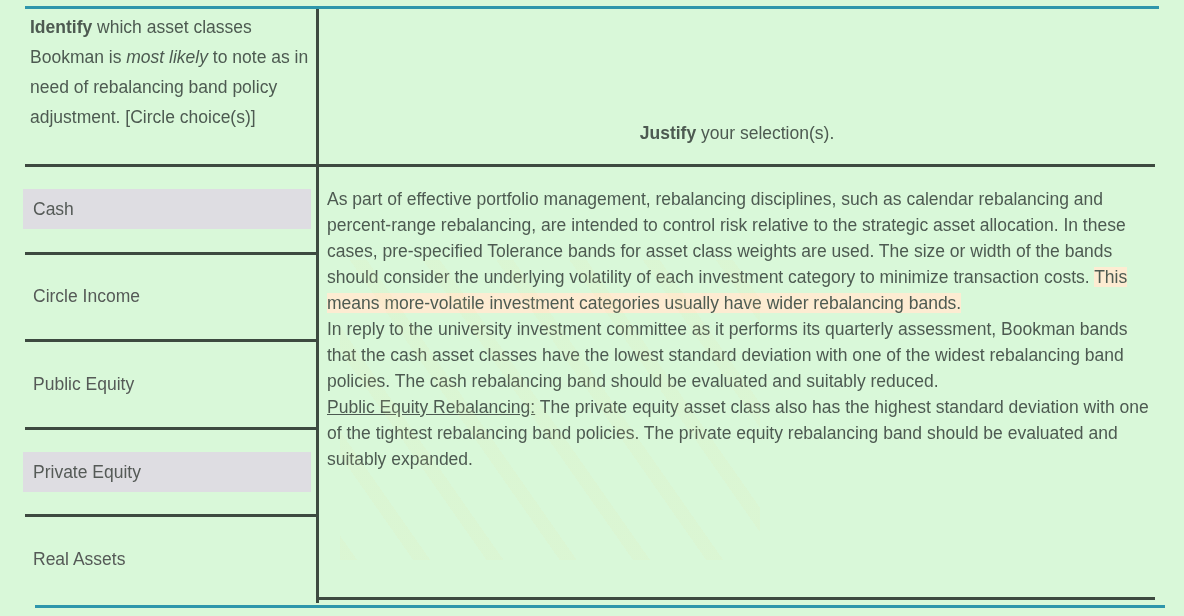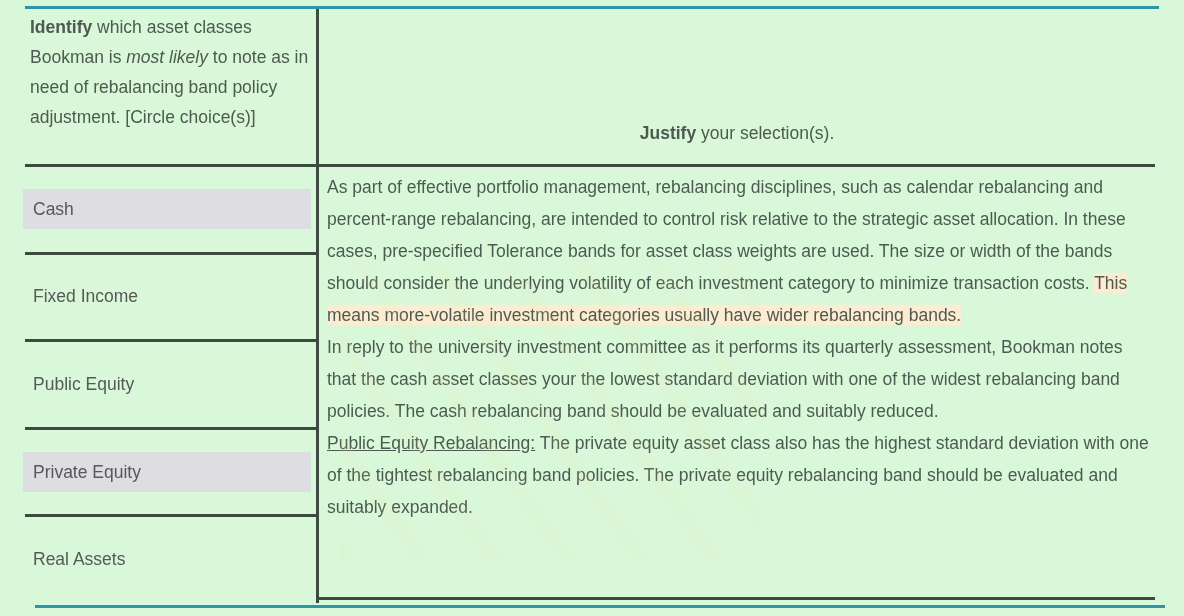--- a/index.html
+++ b/index.html
@@ -57,22 +57,22 @@
     margin-left:-2px;width:288px;box-sizing:border-box;
     padding-left:10px;
     font-size:17.5px;color:var(--label);
   }
   .asset-bar.highlighted{background:var(--graybar);}
 
   .right-body{
     position:absolute;left:319px;top:167px;width:836px;height:433px;
     box-sizing:border-box;
     border-bottom:3px solid var(--dark);
-    padding:4px 6px 0 8px;
-    font-size:17.5px;line-height:32px;
+    padding:19px 6px 0 8px;
+    font-size:17.5px;line-height:26px;
   }
   .hl{background:var(--peach);}
 
   .watermark{
     position:absolute;left:340px;top:260px;width:420px;height:300px;
     background:repeating-linear-gradient(55deg,
       rgba(235,225,160,0.22) 0px, rgba(235,225,160,0.22) 14px,
       rgba(217,248,217,0) 14px, rgba(217,248,217,0) 60px);
     opacity:.45;pointer-events:none;
   }
@@ -96,21 +96,21 @@
   <div class="divider-v"></div>
 
   <div class="left-col">
     <div class="asset-row">
       <div class="asset-bar highlighted">
           <span>Cash</span>
         </div>
     </div>
     <div class="asset-row">
       <div class="asset-bar">
-          <span>Fixed Income</span>
+          <span>Circle Income</span>
         </div>
     </div>
     <div class="asset-row">
       <div class="asset-bar">
           <span>Public Equity</span>
         </div>
     </div>
     <div class="asset-row">
       <div class="asset-bar highlighted">
           <span>Private Equity</span>
@@ -118,21 +118,21 @@
     </div>
     <div class="asset-row">
       <div class="asset-bar">
           <span>Real Assets</span>
         </div>
     </div>
   </div>
 
   <div class="right-body">
     <div><span>As part of effective portfolio management, rebalancing disciplines, such as calendar rebalancing and percent-range rebalancing, are intended to control risk relative to the strategic asset allocation. In these cases, pre-specified Tolerance bands for asset class weights are used. The size or width of the bands should consider the underlying volatility of each investment category to minimize transaction costs. </span><span class="hl">This means more-volatile investment categories usually have wider rebalancing bands.</span></div>
-    <div>In reply to the university investment committee as it performs its quarterly assessment, Bookman notes that the cash asset classes your the lowest standard deviation with one of the widest rebalancing band policies. The cash rebalancing band should be evaluated and suitably reduced.</div>
+    <div>In reply to the university investment committee as it performs its quarterly assessment, Bookman bands that the cash asset classes have the lowest standard deviation with one of the widest rebalancing band policies. The cash rebalancing band should be evaluated and suitably reduced.</div>
     <div><span class="u">Public Equity Rebalancing:</span><span> The private equity asset class also has the highest standard deviation with one of the tightest rebalancing band policies. The private equity rebalancing band should be evaluated and suitably expanded.</span></div>
   </div>
 
   <div class="watermark"></div>
 
   <div class="rule-teal rule-bottom"></div>
 
 </div>
 
 </body></html>

